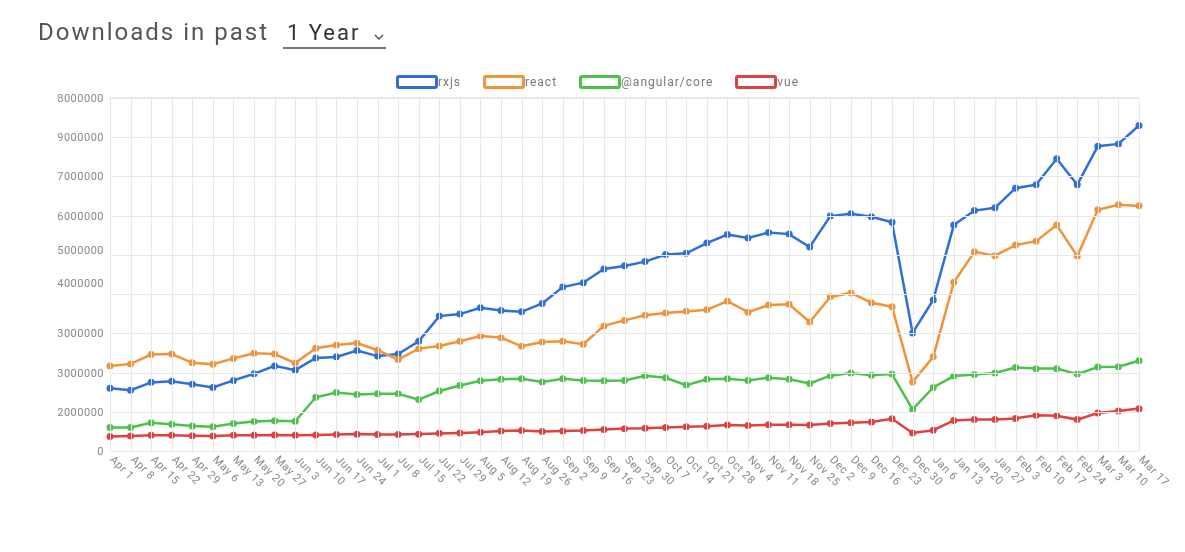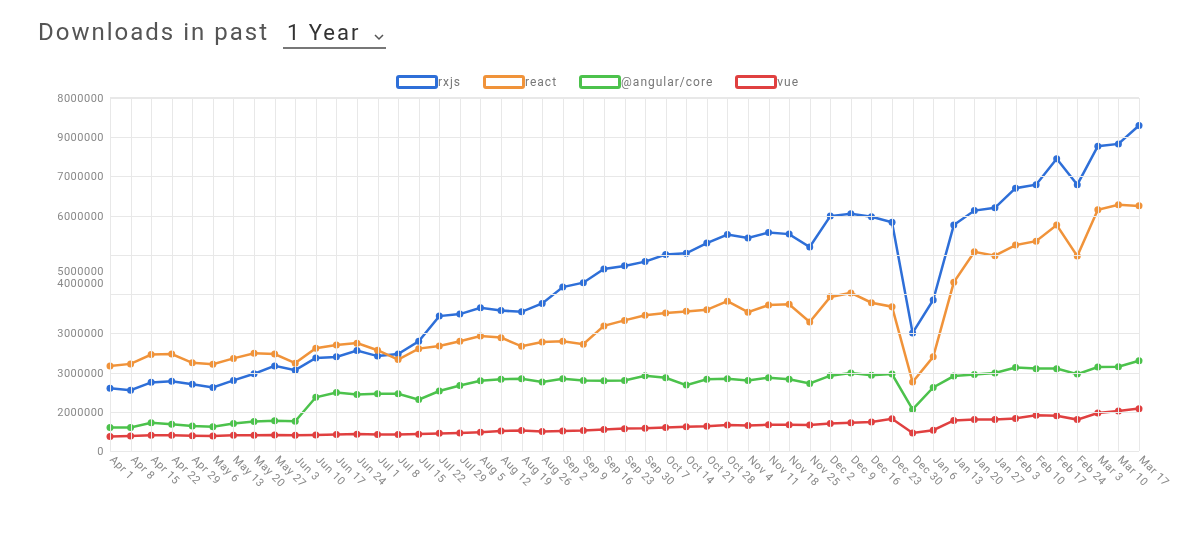--- a/index.html
+++ b/index.html
@@ -267,21 +267,21 @@
         <div class="ylab" style="top: 353px;">0</div>
         <div class="grid-h" style="top: 313.778px;"></div>
         <div class="ylab" style="top: 313.778px;">2000000</div>
         <div class="grid-h" style="top: 274.556px;"></div>
         <div class="ylab" style="top: 274.556px;">3000000</div>
         <div class="grid-h" style="top: 235.333px;"></div>
         <div class="ylab" style="top: 235.333px; text-align: center;">3000000</div>
         <div class="grid-h" style="top: 196.111px;"></div>
         <div class="ylab" style="top: 185px;">4000000</div>
         <div class="grid-h" style="top: 156.889px;"></div>
-        <div class="ylab" style="top: 173px; margin-left: 16px;">5000000</div>
+        <div class="ylab" style="top: 152px; margin-left: 16px;">5000000</div>
         <div class="grid-h" style="top: 117.667px;"></div>
         <div class="ylab" style="top: 117.667px;">6000000</div>
         <div class="grid-h" style="top: 78.4444px;"></div>
         <div class="ylab" style="top: 78.4444px;">7000000</div>
         <div class="grid-h" style="top: 39.2222px;"></div>
         <div class="ylab" style="top: 39.2222px;">9000000</div>
         <div class="grid-h" style="top: 0px;"></div>
         <div class="ylab" style="top: 0px;">8000000</div>
         <div class="grid-v" style="left: 0px;"></div>
         <div class="xlab" style="left: 0px;">Apr 1</div>

